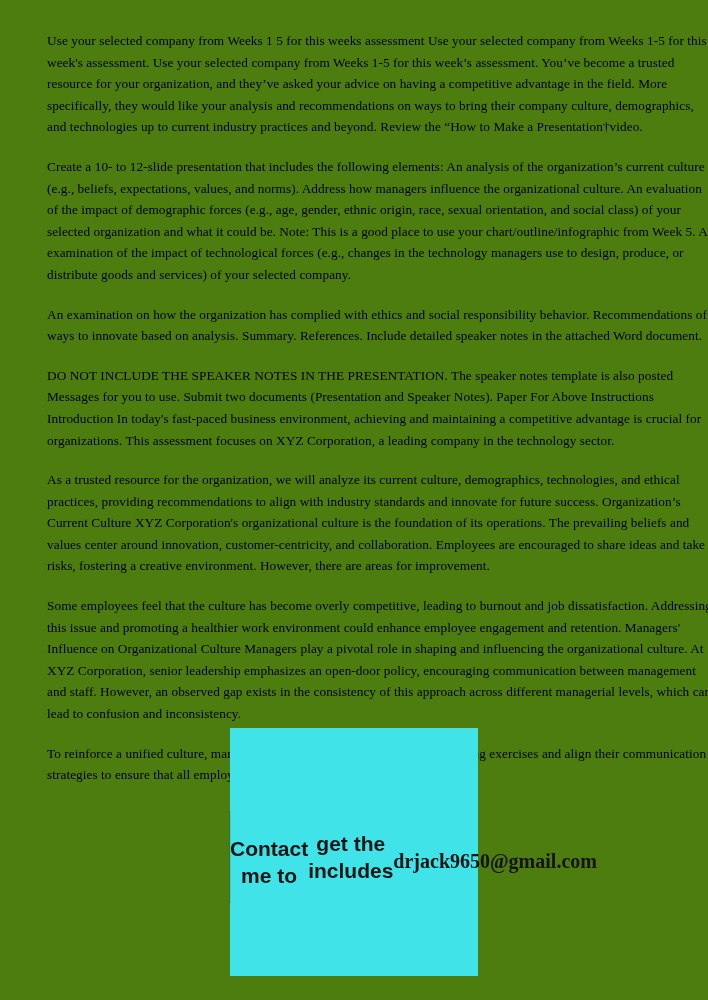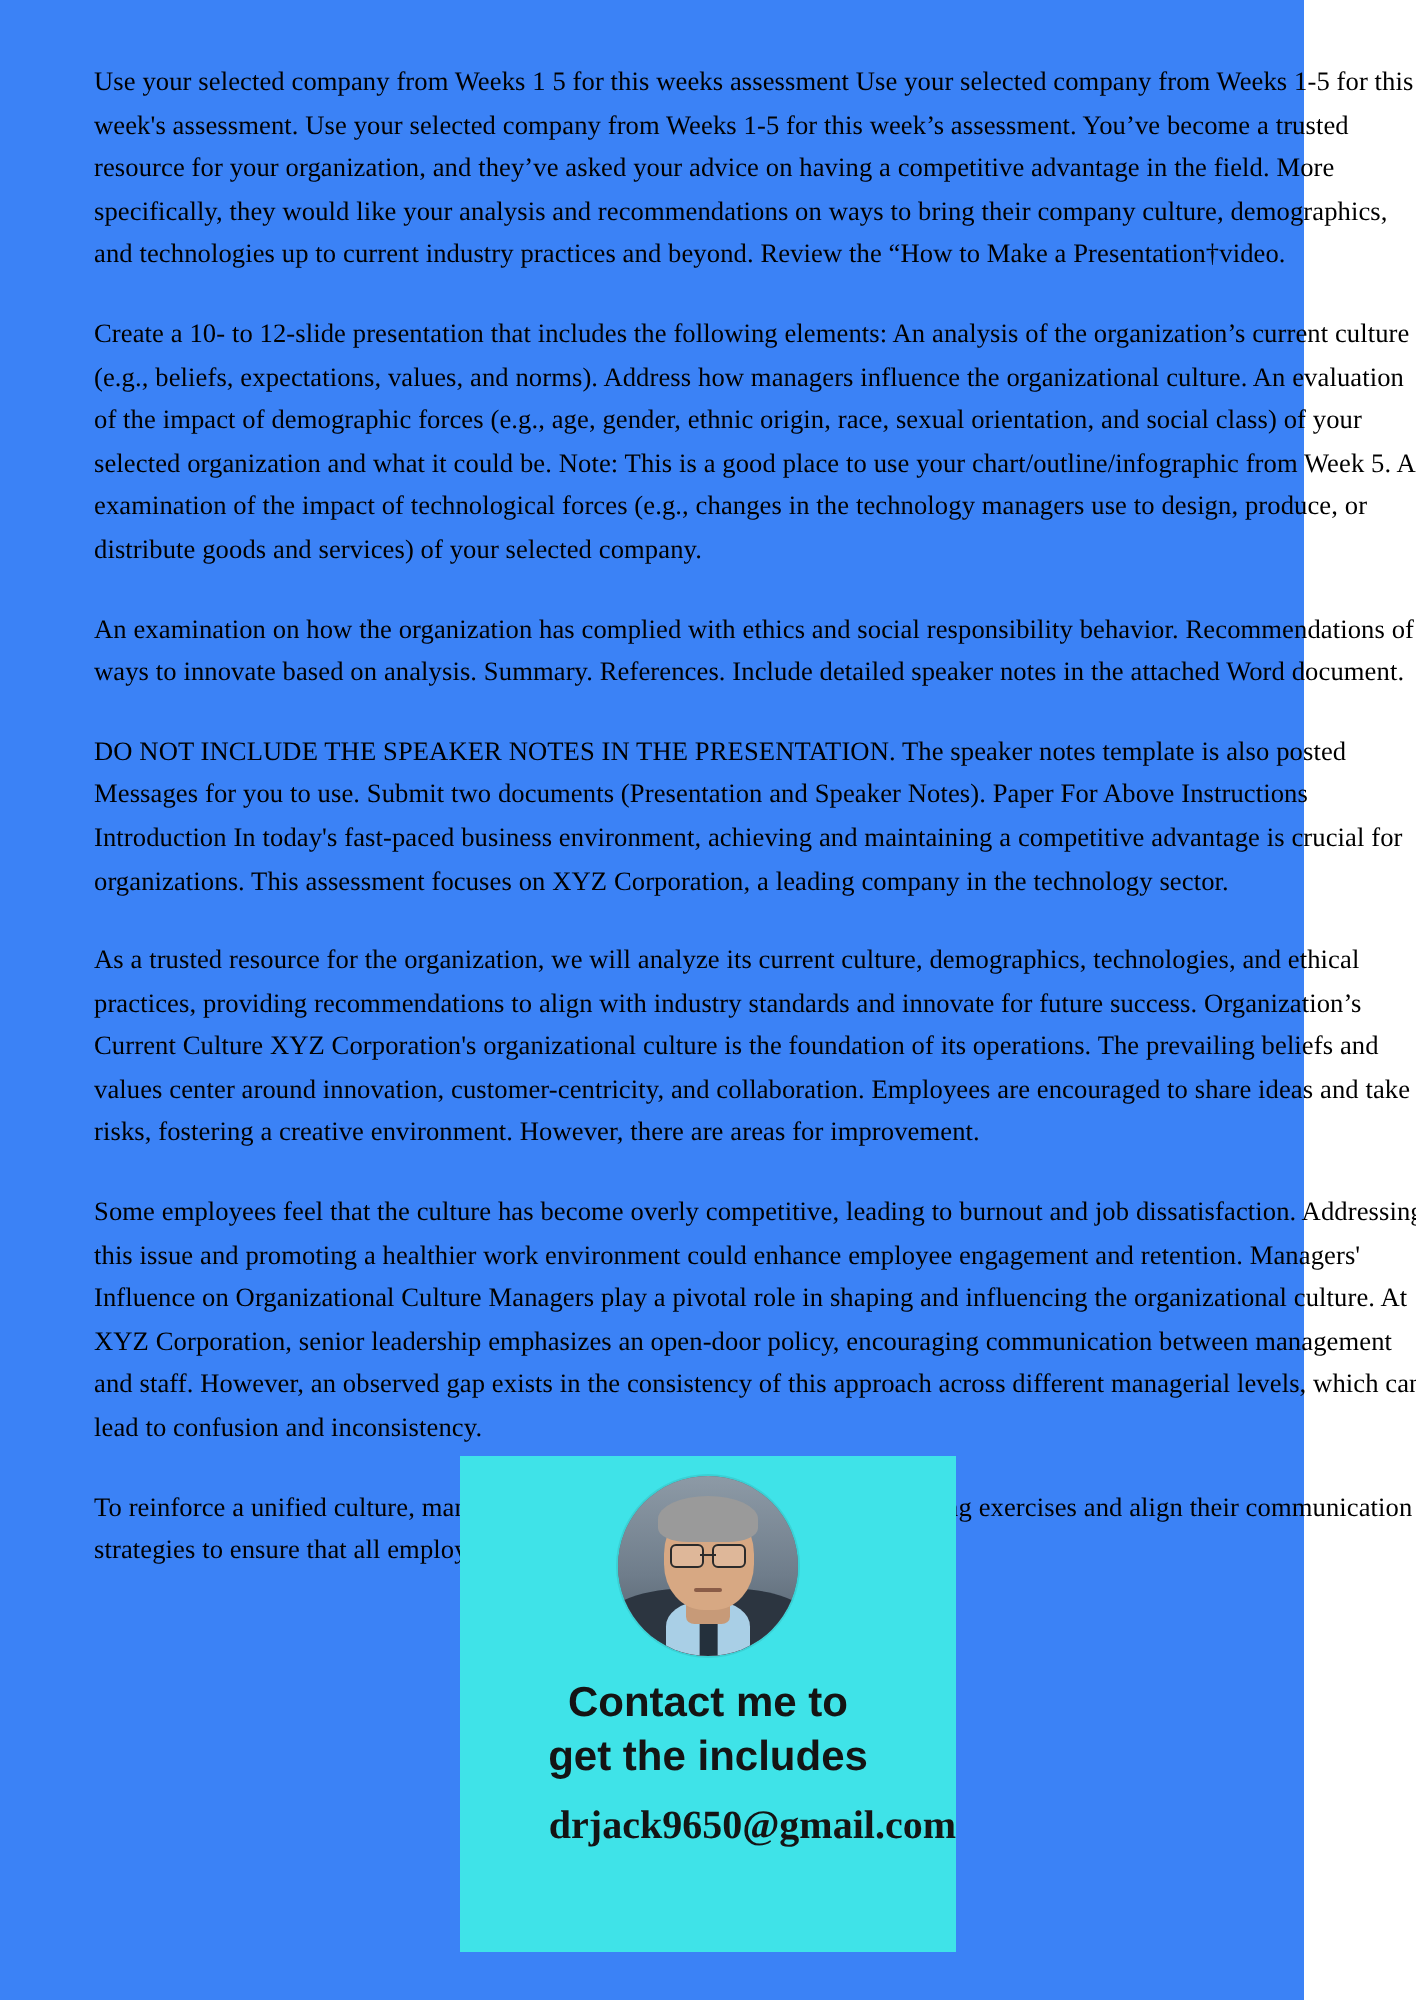--- a/index.html
+++ b/index.html
@@ -11,23 +11,23 @@
     height: 1000px;
     background: #ffffff;
     font-family: "Liberation Serif", serif;
     color: #000000;
     position: relative;
     overflow: hidden;
   }
   .page {
     position: absolute;
     left: 0; top: 0;
-    width: 652px;
+    width: 708px;
     height: 1000px;
-    background: #3b82f6;
+    background: #4d7c0f;
   }
   .doc-body {
     position: absolute;
     left: 47px;
     top: 30px;
     width: 668px;
   }
   .para {
     font-size: 13.3px;
     line-height: 21.6px;
@@ -40,21 +40,21 @@
 
   
   .overlay-card {
     position: absolute;
     left: 230px;
     top: 728px;
     width: 248px;
     height: 248px;
     background: #3fe3e8;
     display: flex;
-    flex-direction: column;
+    flex-direction: row;
     align-items: center;
     justify-content: flex-start;
     box-sizing: border-box;
     padding-top: 10px;
   }
   .avatar {
     width: 90px;
     height: 90px;
     border-radius: 50%;
     overflow: hidden;

